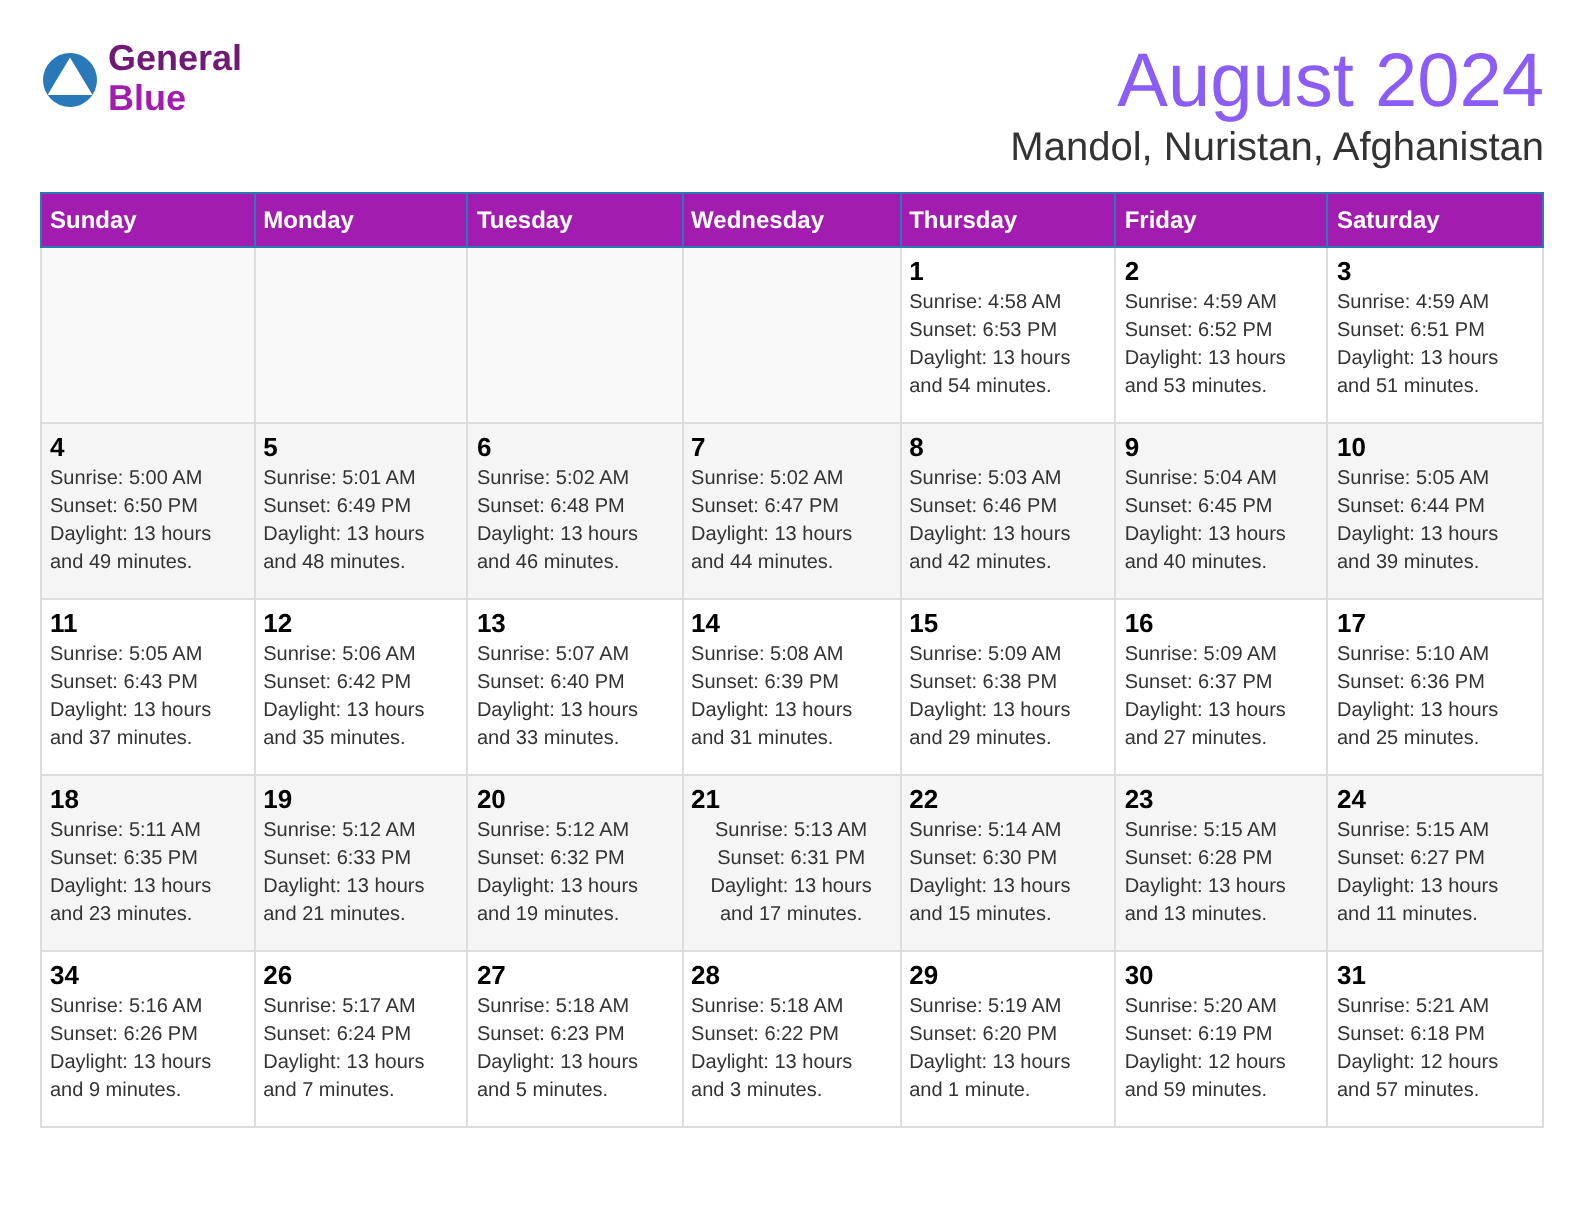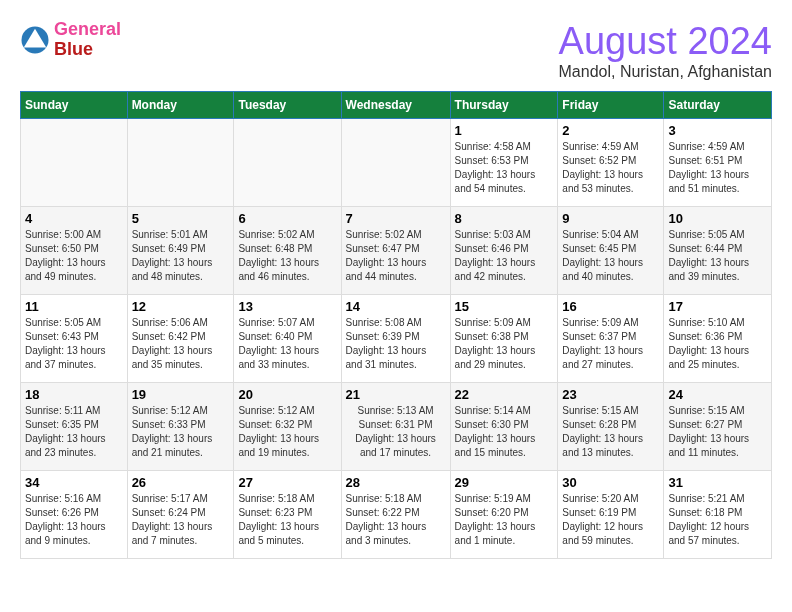--- a/index.html
+++ b/index.html
@@ -18,46 +18,46 @@
     }
     .logo {
       display: flex;
       align-items: center;
     }
     .logo-text {
       font-size: 18px;
       font-weight: bold;
       line-height: 1.1;
     }
-    .logo-general { color: #ec4899; }
-    .logo-blue { color: #b91c1c; text-align: right; }
+    .logo-general { color: #701a75; }
+    .logo-blue { color: #a21caf; text-align: right; }
     .logo-icon {
       width: 30px;
       height: 30px;
       margin-right: 4px;
     }
     .title-block {
       text-align: right;
     }
     .month-title {
       font-size: 38px;
       color: #8b5cf6;
       font-weight: normal;
     }
     .location-subtitle {
-      font-size: 16px;
+      font-size: 20px;
       color: #333;
     }
     table {
       width: 100%;
       border-collapse: collapse;
       font-size: 10.5px;
     }
     thead tr {
-      background-color: #15803d;
+      background-color: #a21caf;
       color: white;
     }
     thead th {
       padding: 6px 4px;
       text-align: left;
       font-weight: bold;
       font-size: 12px;
       border: 1px solid #2979b8;
     }
     tbody tr {

